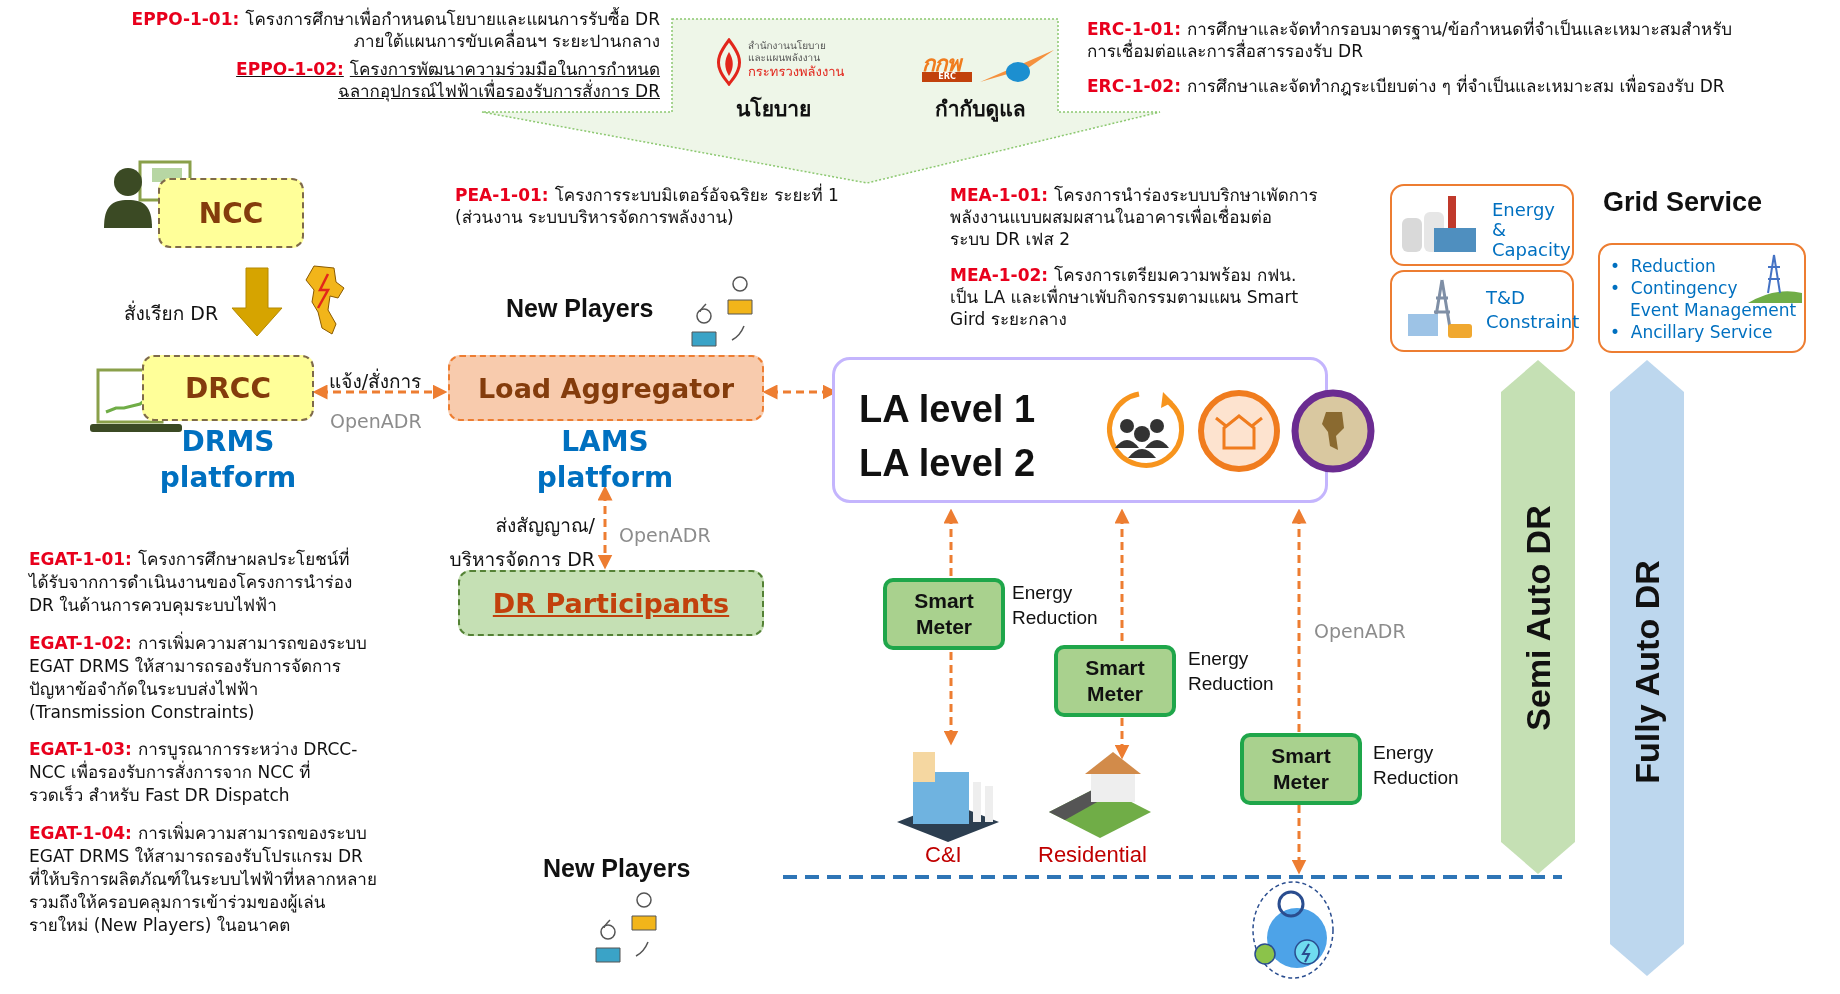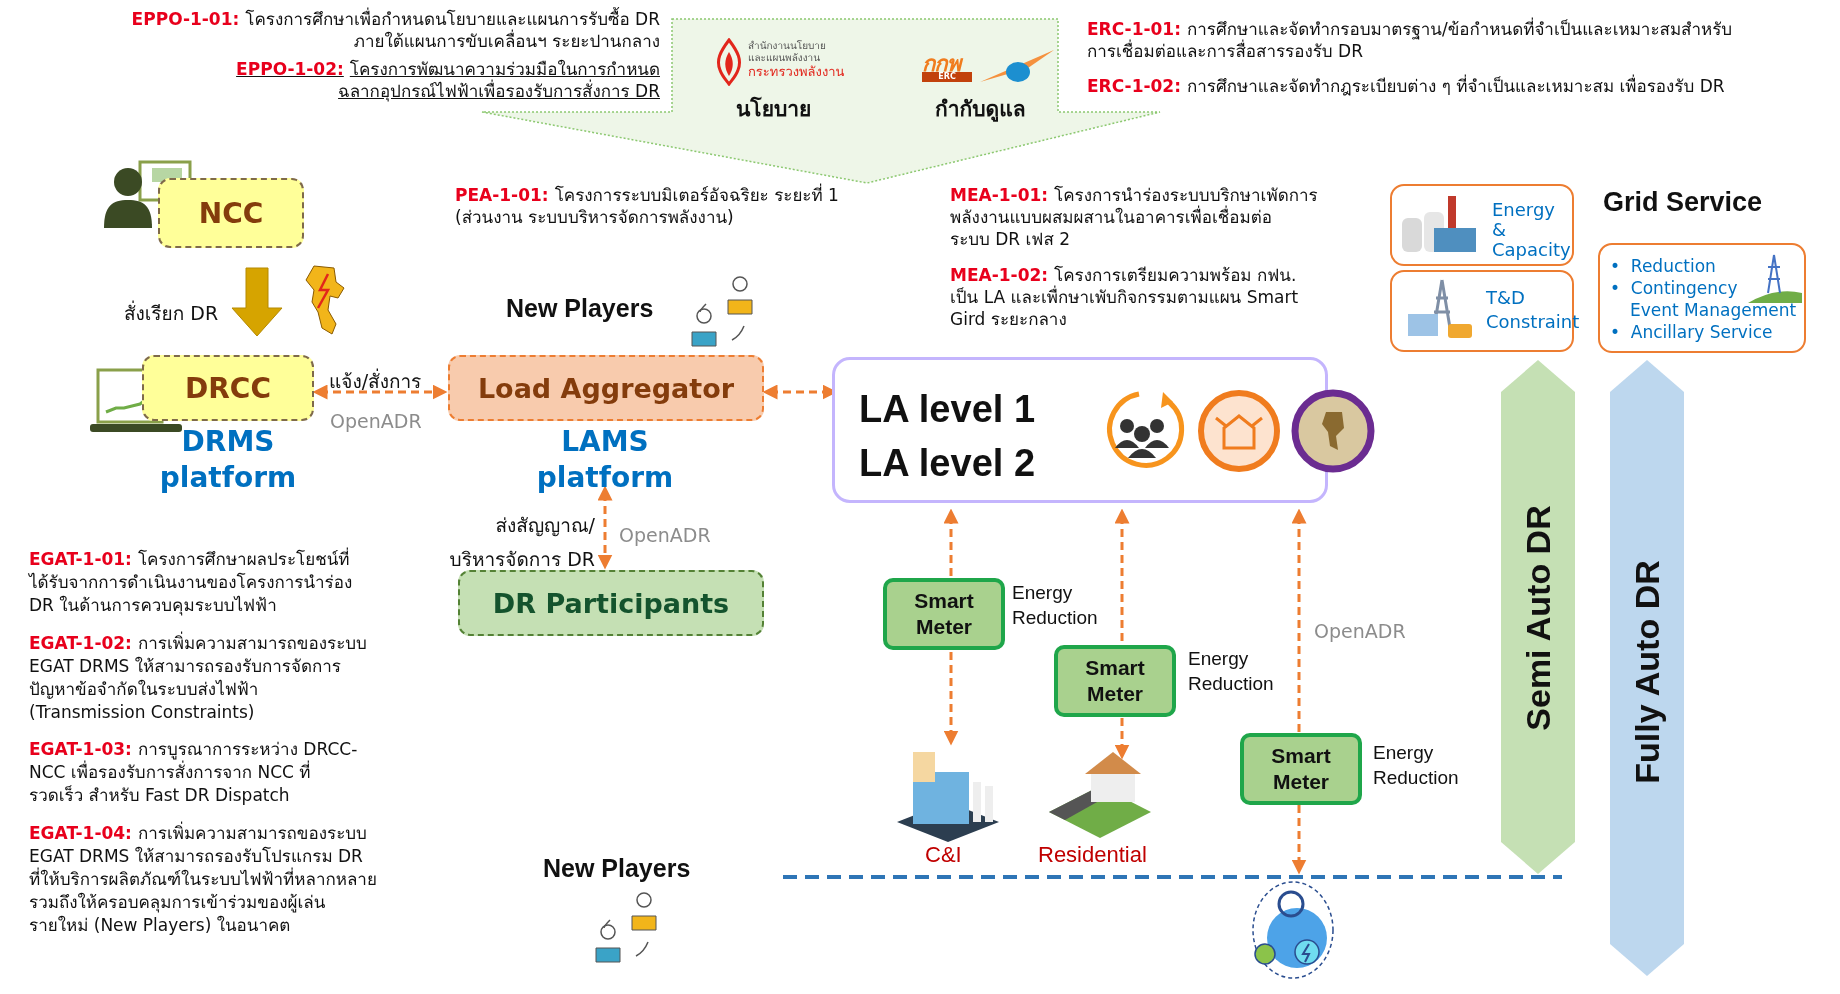--- a/index.html
+++ b/index.html
@@ -154,21 +154,21 @@
 </div>
 <div class="platform" style="left:535px;top:424px;width:140px;">
   <div>LAMS</div>
   <div>platform</div>
 </div>
 <div class="label" style="left:420px;top:508px;width:175px;text-align:right;line-height:34px;">
   <div>ส่งสัญญาณ/</div>
   <div>บริหารจัดการ DR</div>
 </div>
 <div class="openadr" style="left:619px;top:524px;">OpenADR</div>
-<div class="dashbox" style="left:458px;top:570px;width:302px;height:62px;background:#c5e0b4;border-color:#548235;color:#14532d;font-size:27px;">
+<div class="dashbox" style="left:458px;top:570px;width:302px;height:62px;background:#c5e0b4;border-color:#548235;color:#c2410c;font-size:27px;text-decoration:underline;">
   <span>DR Participants</span>
 </div>
 
 <div class="abs" style="left:832px;top:357px;width:490px;height:140px;border:3px solid #c4b5fd;border-radius:18px;background:#fff;">
   <div style="position:absolute;left:24px;top:22px;font-family:'Liberation Sans',sans-serif;font-weight:bold;font-size:38px;line-height:54px;">
     <div>LA level 1</div>
     <div>LA level 2</div>
   </div>
   <svg style="position:absolute;left:264px;top:28px" width="86" height="86">
     <path d="M70,14 A36,36 0 1 1 40,6" fill="none" stroke="#f7941d" stroke-width="5"></path>

